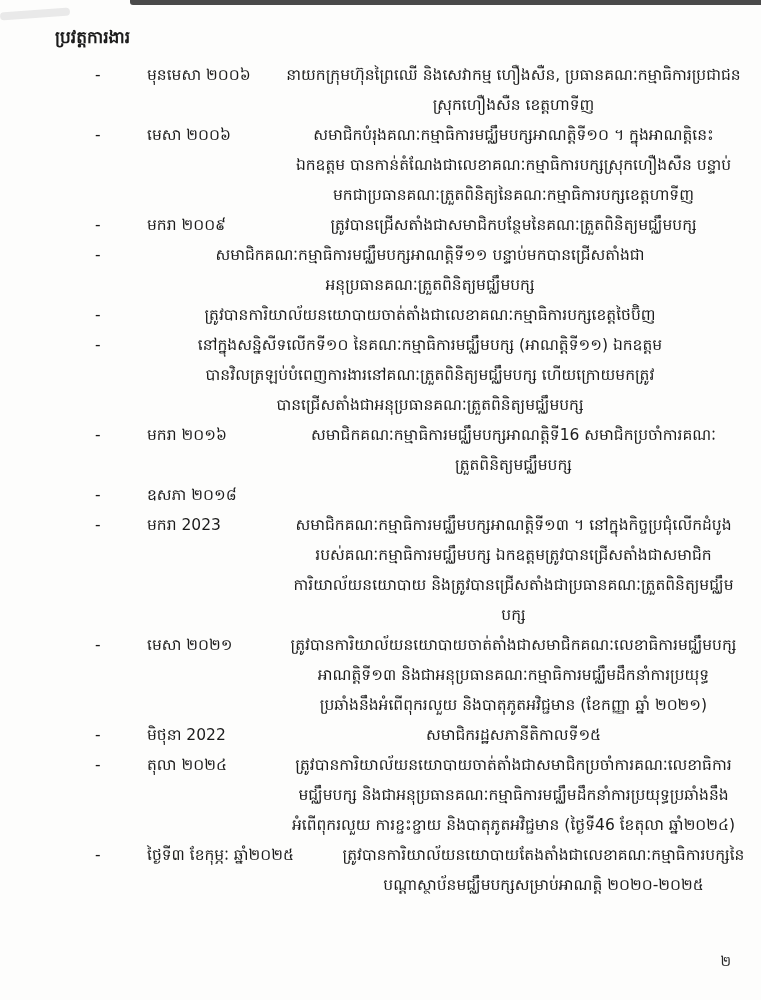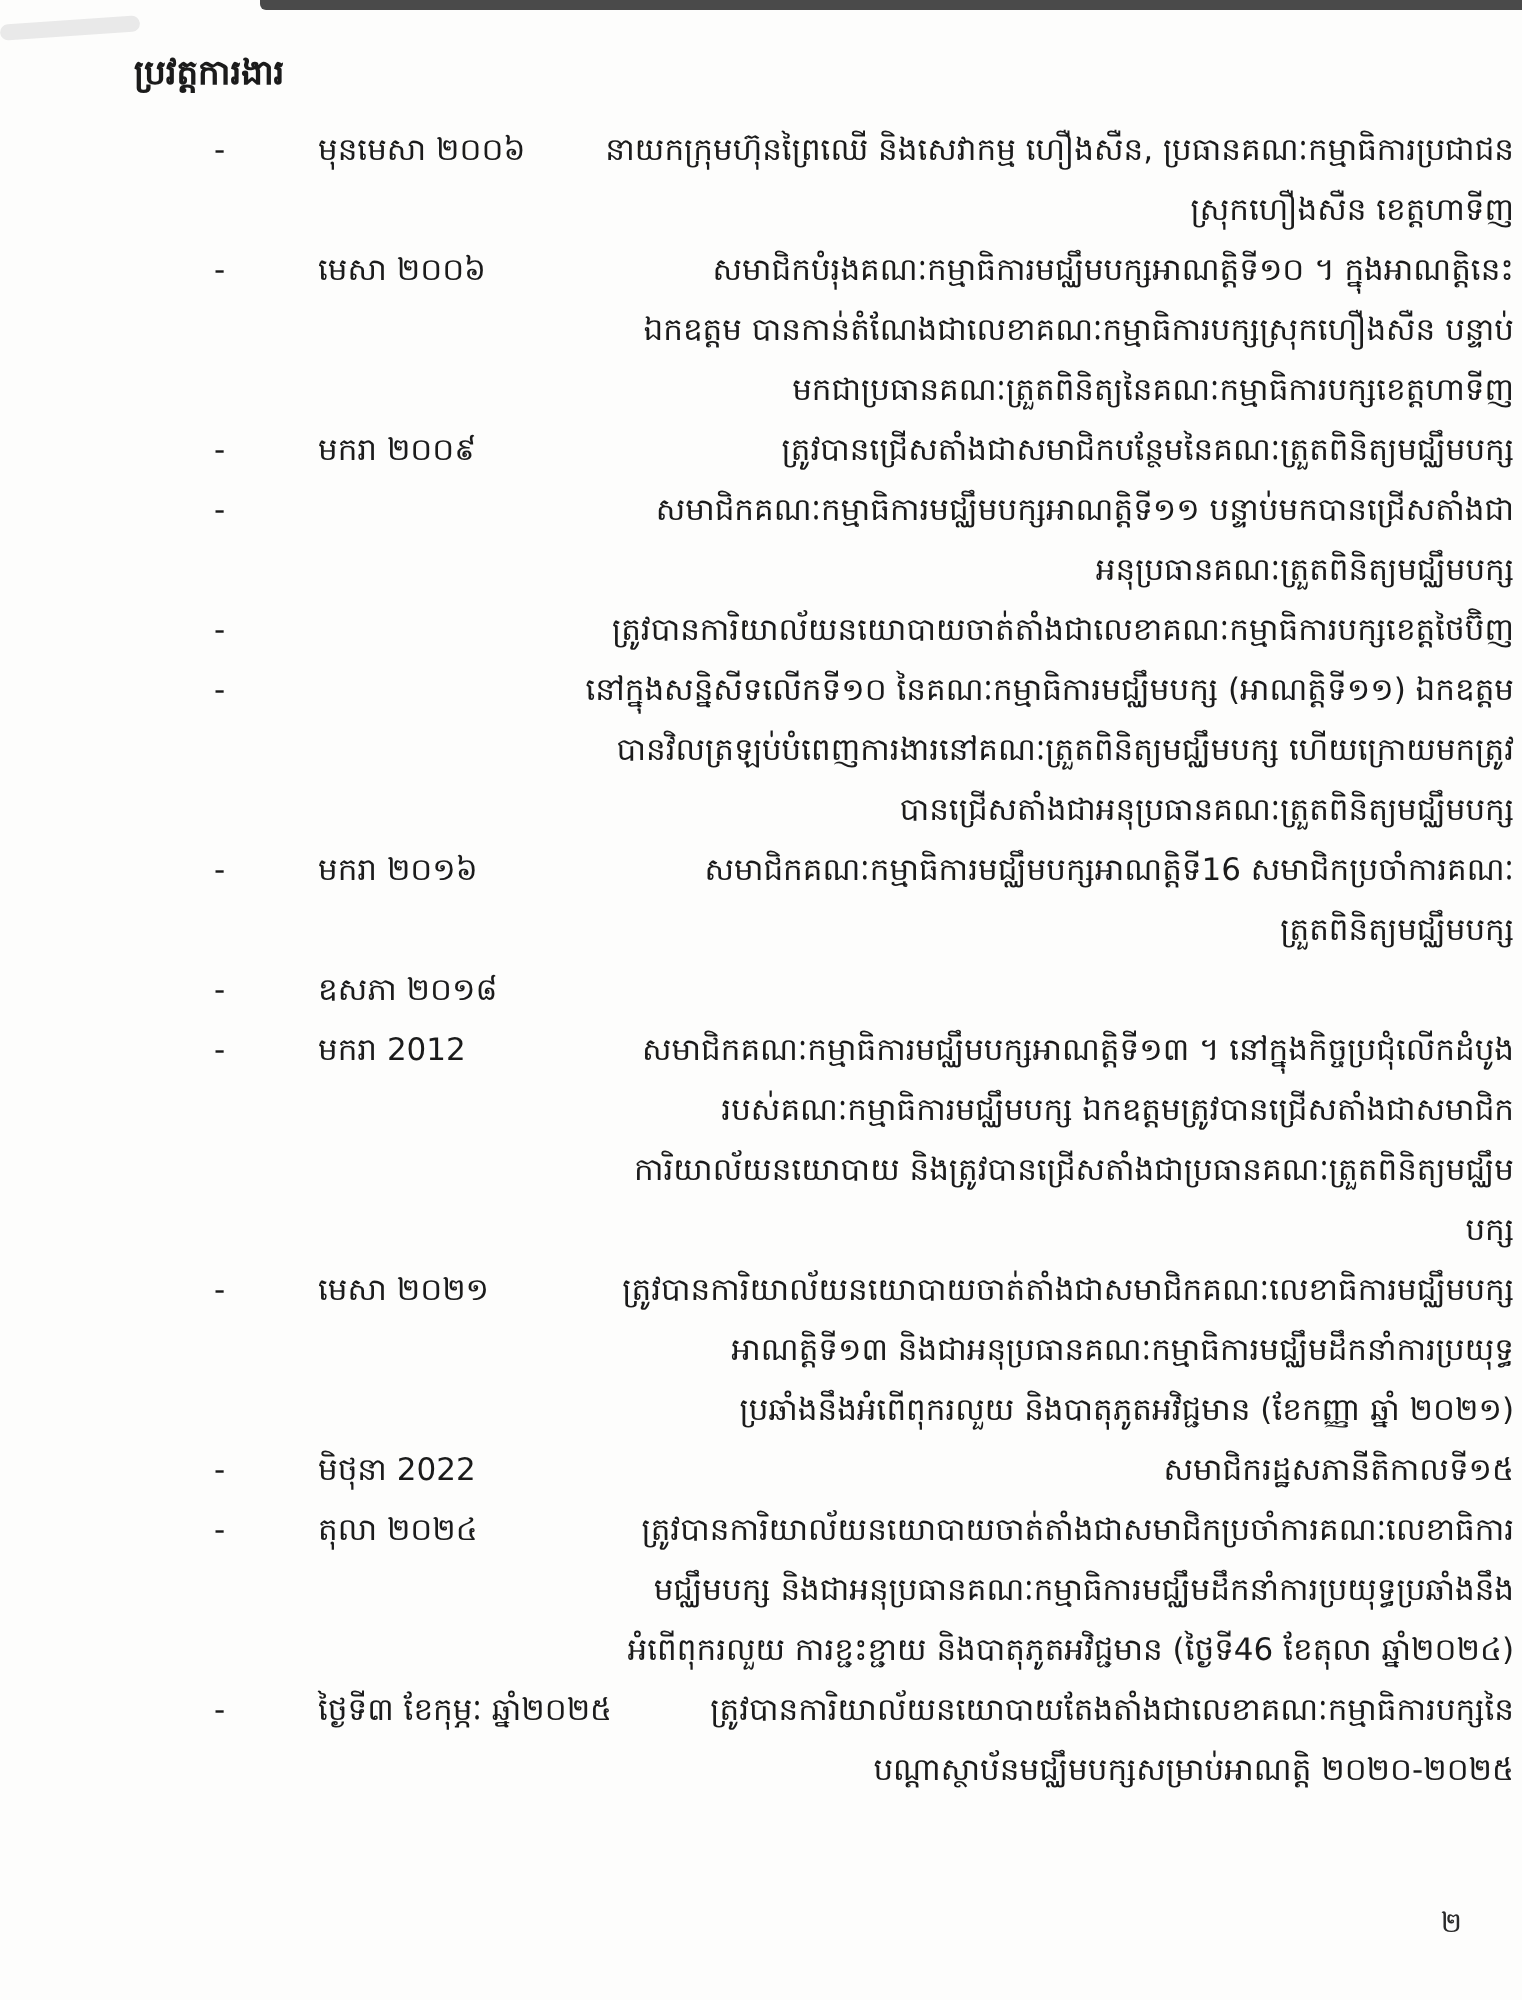--- a/index.html
+++ b/index.html
@@ -25,21 +25,21 @@
   .scan-smudge {
     position: absolute;
     left: 0; top: 10px;
     width: 70px; height: 8px;
     background: #e9e9e9;
     border-radius: 4px;
     transform: rotate(-4deg);
   }
   .content {
     position: absolute;
-    left: 67px; top: 24px;
+    left: 55px; top: 24px;
     width: 690px;
   }
   .doc-title {
     font-size: 17px;
     font-weight: bold;
     line-height: 26px;
     margin: 0 0 10px 0;
   }
   .entries { display: block; }
   .entry {
@@ -59,21 +59,21 @@
     flex: 0 0 auto;
     white-space: nowrap;
     margin-left: 32px;
   }
   .entry.wide .date {
     width: 195px;
   }
   .entry .desc {
     flex: 1 1 auto;
     white-space: pre-line;
-    text-align: right;
+    text-align: center;
   }
   .page-number {
     position: absolute;
     right: 30px;
     top: 952px;
     font-size: 14px;
     color: #2a2a2a;
   }
 </style>
 </head>
@@ -134,21 +134,21 @@
 ត្រួតពិនិត្យមជ្ឈឹមបក្ស</span>
   </div>
 
   <div class="entry">
     <span class="bullet">-</span>
     <span class="date">ឧសភា ២០១៨</span>
   </div>
 
   <div class="entry">
     <span class="bullet">-</span>
-    <span class="date">មករា 2012</span>
+    <span class="date">មករា 2023</span>
     <span class="desc">សមាជិកគណៈកម្មាធិការមជ្ឈឹមបក្សអាណត្តិទី១៣ ។ នៅក្នុងកិច្ចប្រជុំលើកដំបូង
 របស់គណៈកម្មាធិការមជ្ឈឹមបក្ស ឯកឧត្តមត្រូវបានជ្រើសតាំងជាសមាជិក
 ការិយាល័យនយោបាយ និងត្រូវបានជ្រើសតាំងជាប្រធានគណៈត្រួតពិនិត្យមជ្ឈឹមបក្ស</span>
   </div>
 
   <div class="entry">
     <span class="bullet">-</span>
     <span class="date">មេសា ២០២១</span>
     <span class="desc">ត្រូវបានការិយាល័យនយោបាយចាត់តាំងជាសមាជិកគណៈលេខាធិការមជ្ឈឹមបក្ស
 អាណត្តិទី១៣ និងជាអនុប្រធានគណៈកម្មាធិការមជ្ឈឹមដឹកនាំការប្រយុទ្ធ

